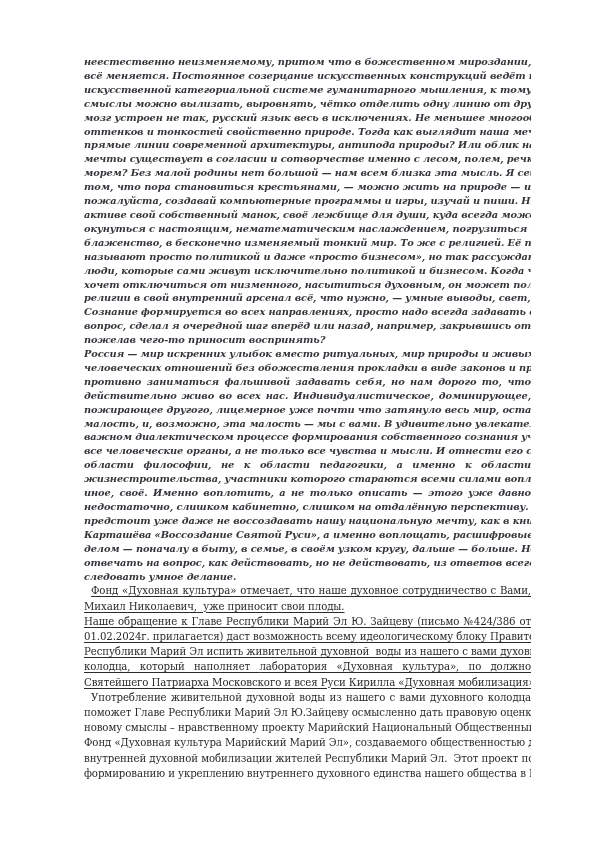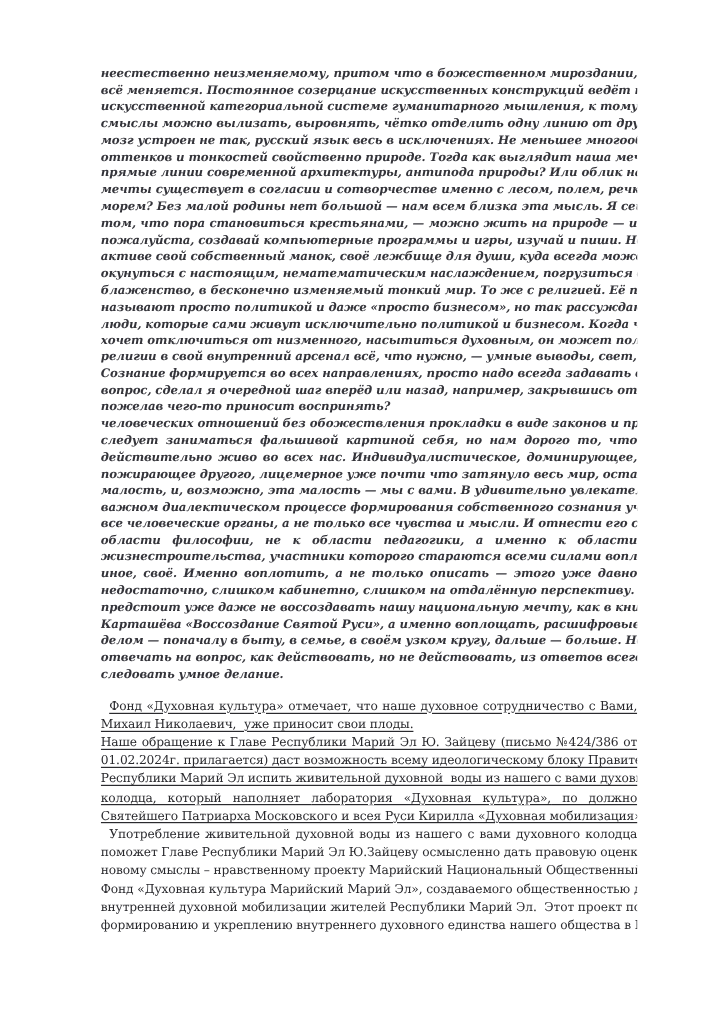--- a/index.html
+++ b/index.html
@@ -18,21 +18,21 @@
   }
   .essay {
     font-style:italic;
     font-weight:bold;
     font-size:9.8px;
     line-height:13.9px;
     color:#35353b;
     letter-spacing:-0.1px;
   }
   .letter {
-    margin-top:12px;
+    margin-top:0;
     font-size:10.2px;
     line-height:15.2px;
     color:#2a2a2e;
     letter-spacing:-0.1px;
   }
   .para { margin:0; }
   .tline {
     text-align:justify;
     text-align-last:justify;
     white-space:nowrap;
@@ -66,22 +66,23 @@
           <div class="tline"><span>блаженство, в бесконечно изменяемый тонкий мир. То же с религией. Её порой</span></div>
           <div class="tline"><span>называют просто политикой и даже «просто бизнесом», но так рассуждают скорее</span></div>
           <div class="tline"><span>люди, которые сами живут исключительно политикой и бизнесом. Когда человек</span></div>
           <div class="tline"><span>хочет отключиться от низменного, насытиться духовным, он может получить от</span></div>
           <div class="tline"><span>религии в свой внутренний арсенал всё, что нужно, — умные выводы, свет, благодать.</span></div>
           <div class="tline"><span>Сознание формируется во всех направлениях, просто надо всегда задавать себе</span></div>
           <div class="tline"><span>вопрос, сделал я очередной шаг вперёд или назад, например, закрывшись от чего-то, не</span></div>
           <div class="tline last"><span>пожелав чего-то приносит воспринять?</span></div>
         </div>
         <div class="para">
+          <div class="tline"><span>Россия — мир искренних улыбок вместо ритуальных, мир природы и живых</span></div>
           <div class="tline"><span>человеческих отношений без обожествления прокладки в виде законов и правил. Нам</span></div>
-          <div class="tline"><span>следует заниматься фальшивой картиной себя, но нам дорого то, что</span></div>
+          <div class="tline"><span>противно заниматься фальшивой задавать себя, но нам дорого то, что</span></div>
           <div class="tline"><span>действительно живо во всех нас. Индивидуалистическое, доминирующее,</span></div>
           <div class="tline"><span>пожирающее другого, лицемерное уже почти что затянуло весь мир, осталась самая</span></div>
           <div class="tline"><span>малость, и, возможно, эта малость — мы с вами. В удивительно увлекательном и</span></div>
           <div class="tline"><span>важном диалектическом процессе формирования собственного сознания участвуют</span></div>
           <div class="tline"><span>все человеческие органы, а не только все чувства и мысли. И отнести его следует не к</span></div>
           <div class="tline"><span>области философии, не к области педагогики, а именно к области</span></div>
           <div class="tline"><span>жизнестроительства, участники которого стараются всеми силами воплотить</span></div>
           <div class="tline"><span>иное, своё. Именно воплотить, а не только описать — этого уже давно</span></div>
           <div class="tline"><span>недостаточно, слишком кабинетно, слишком на отдалённую перспективу. Нам</span></div>
           <div class="tline"><span>предстоит уже даже не воссоздавать нашу национальную мечту, как в книге</span></div>

